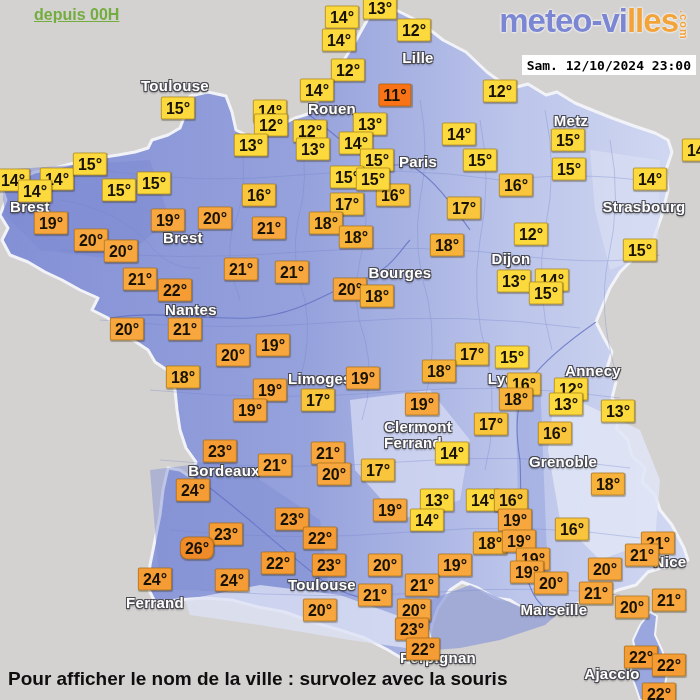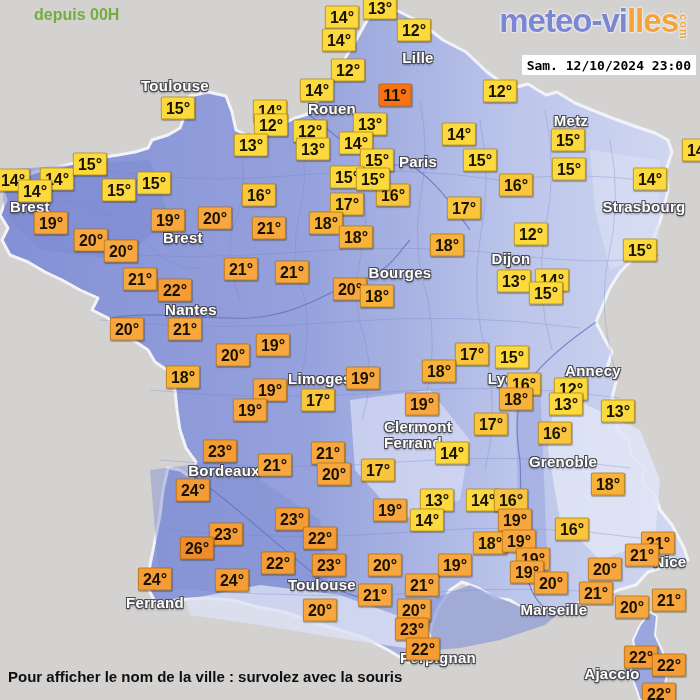--- a/index.html
+++ b/index.html
@@ -17,32 +17,32 @@
   }
   .temp{
     position:absolute;transform:translate(-50%,-50%);
     color:#181200;font-weight:bold;font-size:16px;line-height:1;
     padding:3px 4px 2px 4px;border:1px solid rgba(125,85,5,.45);border-radius:2px;
     white-space:nowrap;z-index:3;box-shadow:1px 1px 1px rgba(40,30,0,.3);
   }
   .header{position:absolute;left:8px;top:5px;z-index:4;}
   .title{font-size:23px;font-weight:bold;letter-spacing:.2px;}
   .title .unit{font-size:15px;font-weight:bold;}
-  .subtitle{font-size:16px;font-weight:bold;margin:1px 0 16px 26px;}
+  .subtitle{font-size:16px;font-weight:bold;margin:1px 0 16px 26px;text-decoration:underline;}
   .logo{
     position:absolute;top:2px;right:10px;z-index:4;display:flex;align-items:flex-start;
     font-size:33px;font-weight:bold;letter-spacing:-1px;
     text-shadow:0 0 2px #ffffff,0 0 3px #ffffff;
   }
   .logo .suffix{font-size:11px;letter-spacing:1px;writing-mode:vertical-rl;margin-top:8px;font-weight:bold;}
   .datetime{
     position:absolute;top:55px;right:4px;z-index:4;background:#ffffff;color:#000;
     font-family:"DejaVu Sans Mono", monospace;font-size:13px;font-weight:bold;padding:3px 5px 2px 5px;
   }
-  .footer{position:absolute;left:8px;top:668px;z-index:4;font-size:15px;font-weight:bold;color:#0e0e0e;}
+  .footer{position:absolute;left:8px;top:668px;z-index:4;font-size:19px;font-weight:bold;color:#0e0e0e;}
 </style>
 </head>
 <body>
 
 <div class="stage" style="background: rgb(212, 210, 208);">
 
   <svg class="map-svg" width="700" height="700" viewBox="0 0 700 700">
     <defs>
       <linearGradient id="gfr" x1="0" y1="0" x2="1" y2="0">
         <stop offset="0" stop-color="#8390d5"></stop>
@@ -196,21 +196,21 @@
       <div class="temp" style="left: 608px; top: 484px; background: rgb(247, 178, 58);">18°</div>
       <div class="temp" style="left: 572px; top: 529px; background: rgb(248, 197, 60);">16°</div>
       <div class="temp" style="left: 220px; top: 451px; background: rgb(245, 156, 53);">23°</div>
       <div class="temp" style="left: 275px; top: 465px; background: rgb(248, 166, 62);">21°</div>
       <div class="temp" style="left: 328px; top: 453px; background: rgb(248, 166, 62);">21°</div>
       <div class="temp" style="left: 334px; top: 474px; background: rgb(248, 166, 62);">20°</div>
       <div class="temp" style="left: 378px; top: 470px; background: rgb(248, 197, 60);">17°</div>
       <div class="temp" style="left: 193px; top: 490px; background: rgb(245, 156, 53);">24°</div>
       <div class="temp" style="left: 292px; top: 519px; background: rgb(245, 156, 53);">23°</div>
       <div class="temp" style="left: 226px; top: 534px; background: rgb(245, 156, 53);">23°</div>
-      <div class="temp" style="left: 197px; top: 548px; background: rgb(239, 139, 40);">26°</div>
+      <div class="temp" style="left: 197px; top: 548px; background: rgb(239, 139, 40); border-radius: 8px;">26°</div>
       <div class="temp" style="left: 320px; top: 538px; background: rgb(245, 156, 53);">22°</div>
       <div class="temp" style="left: 278px; top: 563px; background: rgb(245, 156, 53);">22°</div>
       <div class="temp" style="left: 329px; top: 565px; background: rgb(245, 156, 53);">23°</div>
       <div class="temp" style="left: 155px; top: 579px; background: rgb(245, 156, 53);">24°</div>
       <div class="temp" style="left: 232px; top: 580px; background: rgb(245, 156, 53);">24°</div>
       <div class="temp" style="left: 320px; top: 610px; background: rgb(248, 166, 62);">20°</div>
       <div class="temp" style="left: 390px; top: 510px; background: rgb(248, 166, 62);">19°</div>
       <div class="temp" style="left: 437px; top: 500px; background: rgb(252, 217, 61);">13°</div>
       <div class="temp" style="left: 427px; top: 520px; background: rgb(252, 217, 61);">14°</div>
       <div class="temp" style="left: 483px; top: 500px; background: rgb(252, 217, 61);">14°</div>

